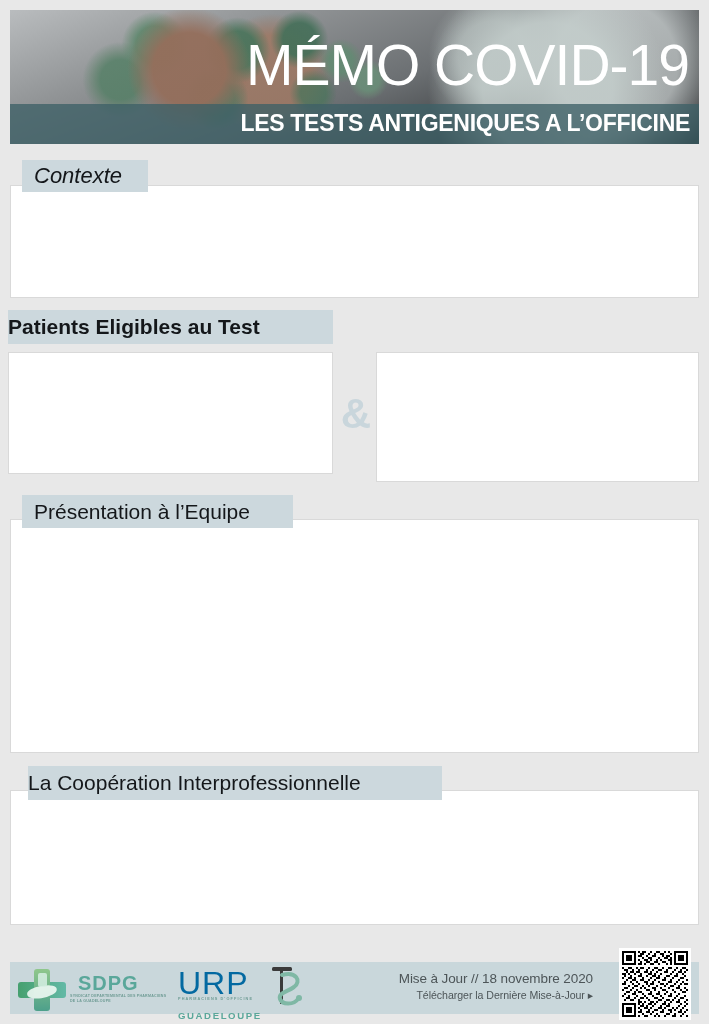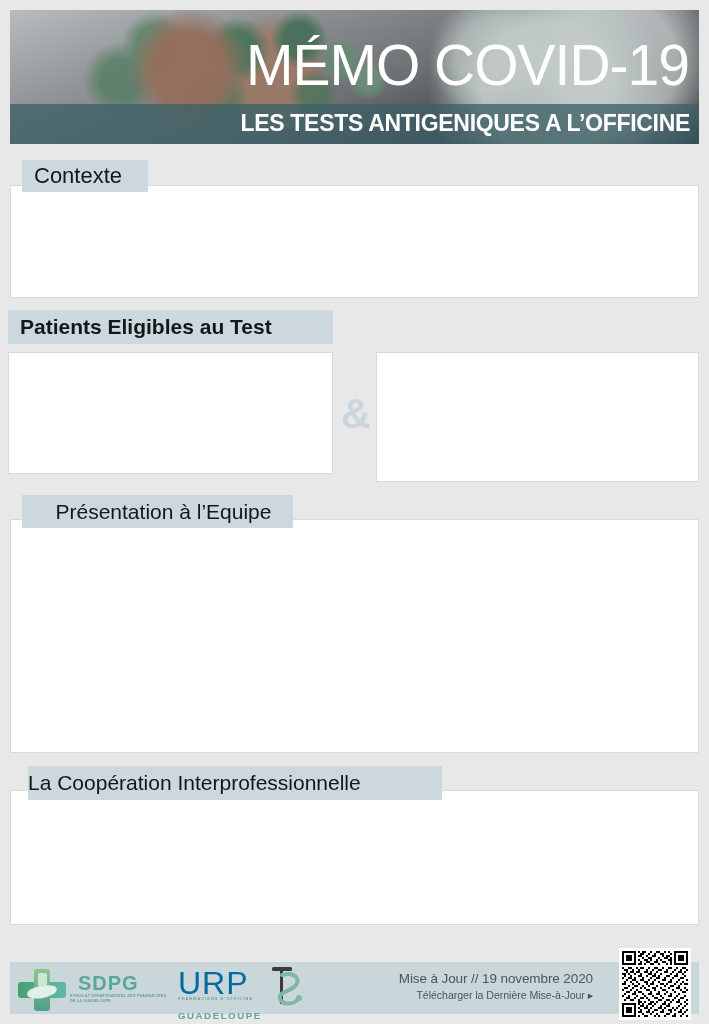--- a/index.html
+++ b/index.html
@@ -115,29 +115,29 @@
     line-height: 15.4px;
     color: #2e2e2e;
     letter-spacing: -0.05px;
     text-align: left;
   }
   .para b { font-weight: 700; letter-spacing: -0.45px; }
 
   
   #ctx-head {
     left: 22px; top: 160px; width: 126px; height: 32px;
-    font-size: 22px; line-height: 32px; padding-left: 12px;
+    font-size: 22px; line-height: 32px; padding-left: 12px; font-style: italic;
   }
   #ctx-box { left: 10px; top: 185px; width: 689px; height: 113px; }
   #ctx-para { left: 33px; top: 203px; width: 638px; }
 
   
   #elig-head {
     left: 8px; top: 310px; width: 325px; height: 34px;
-    font-size: 21px; line-height: 34px; padding-left: 12px;
+    font-size: 21px; line-height: 34px; 
   }
   #elig-box-left { left: 8px; top: 352px; width: 325px; height: 122px; }
   #elig-box-right { left: 376px; top: 352px; width: 323px; height: 130px; }
   .amp {
     position: absolute;
     left: 338px; top: 393px; width: 36px;
     font-size: 42px; line-height: 42px;
     color: #c9d6dc; font-weight: 700; text-align: center;
     z-index: 2;
   }
@@ -152,21 +152,21 @@
   }
   .elig-sub u { text-decoration: underline; }
   #elig-l-title { left: 14px; top: 381px; width: 313px; }
   #elig-l-sub   { left: 24px; top: 419px; width: 293px; }
   #elig-r-title { left: 382px; top: 391px; width: 311px; }
   #elig-r-sub   { left: 390px; top: 414px; width: 295px; }
 
   
   #pres-head {
     left: 22px; top: 495px; width: 271px; height: 33px;
-    font-size: 21px; line-height: 33px; padding-left: 12px; text-align: center;
+    font-size: 21px; line-height: 33px; padding-left: 12px;
   }
   #pres-box { left: 10px; top: 519px; width: 689px; height: 234px; }
   #pres-p1 { left: 30px; top: 538px; width: 650px; }
   #pres-p2 { left: 30px; top: 581px; width: 650px; }
   #pres-p3 { left: 30px; top: 610px; width: 650px; }
   #pres-p4 { left: 30px; top: 686px; width: 650px; }
 
   
   #coop-head {
     left: 28px; top: 766px; width: 414px; height: 34px;
@@ -328,21 +328,21 @@
       <div class="urp-tag2">GUADELOUPE</div>
       <svg class="urp-snake" viewBox="0 0 44 48">
         <rect x="6" y="2" width="20" height="4" rx="1.5" fill="#3a3a3a"></rect>
         <rect x="14" y="5" width="3" height="34" fill="#3a3a3a"></rect>
         <path d="M16 10 C30 6, 36 16, 28 22 C21 27, 12 28, 14 34 C16 40, 28 40, 32 34" fill="none" stroke="#7fb8a5" stroke-width="4" stroke-linecap="round"></path>
         <circle cx="33" cy="33" r="3" fill="#7fb8a5"></circle>
       </svg>
     </div>
 
     <div class="footer-update">
-      <div class="fu-line1">Mise à Jour // 19 novembre 2020</div>
+      <div class="fu-line1">Mise à Jour // 18 novembre 2020</div>
       <div class="fu-line2">Télécharger la Dernière Mise-à-Jour ▸</div>
     </div>
 
     <div class="qr">
       <svg width="66" height="66" viewBox="0 0 33 33" shape-rendering="crispEdges">
         <rect width="33" height="33" fill="#fff"></rect>
         <g fill="#000">
           <rect x="0" y="0" width="7" height="1"></rect>
             <rect x="0" y="0" width="1" height="7"></rect>
           <rect x="6" y="0" width="1" height="7"></rect>

